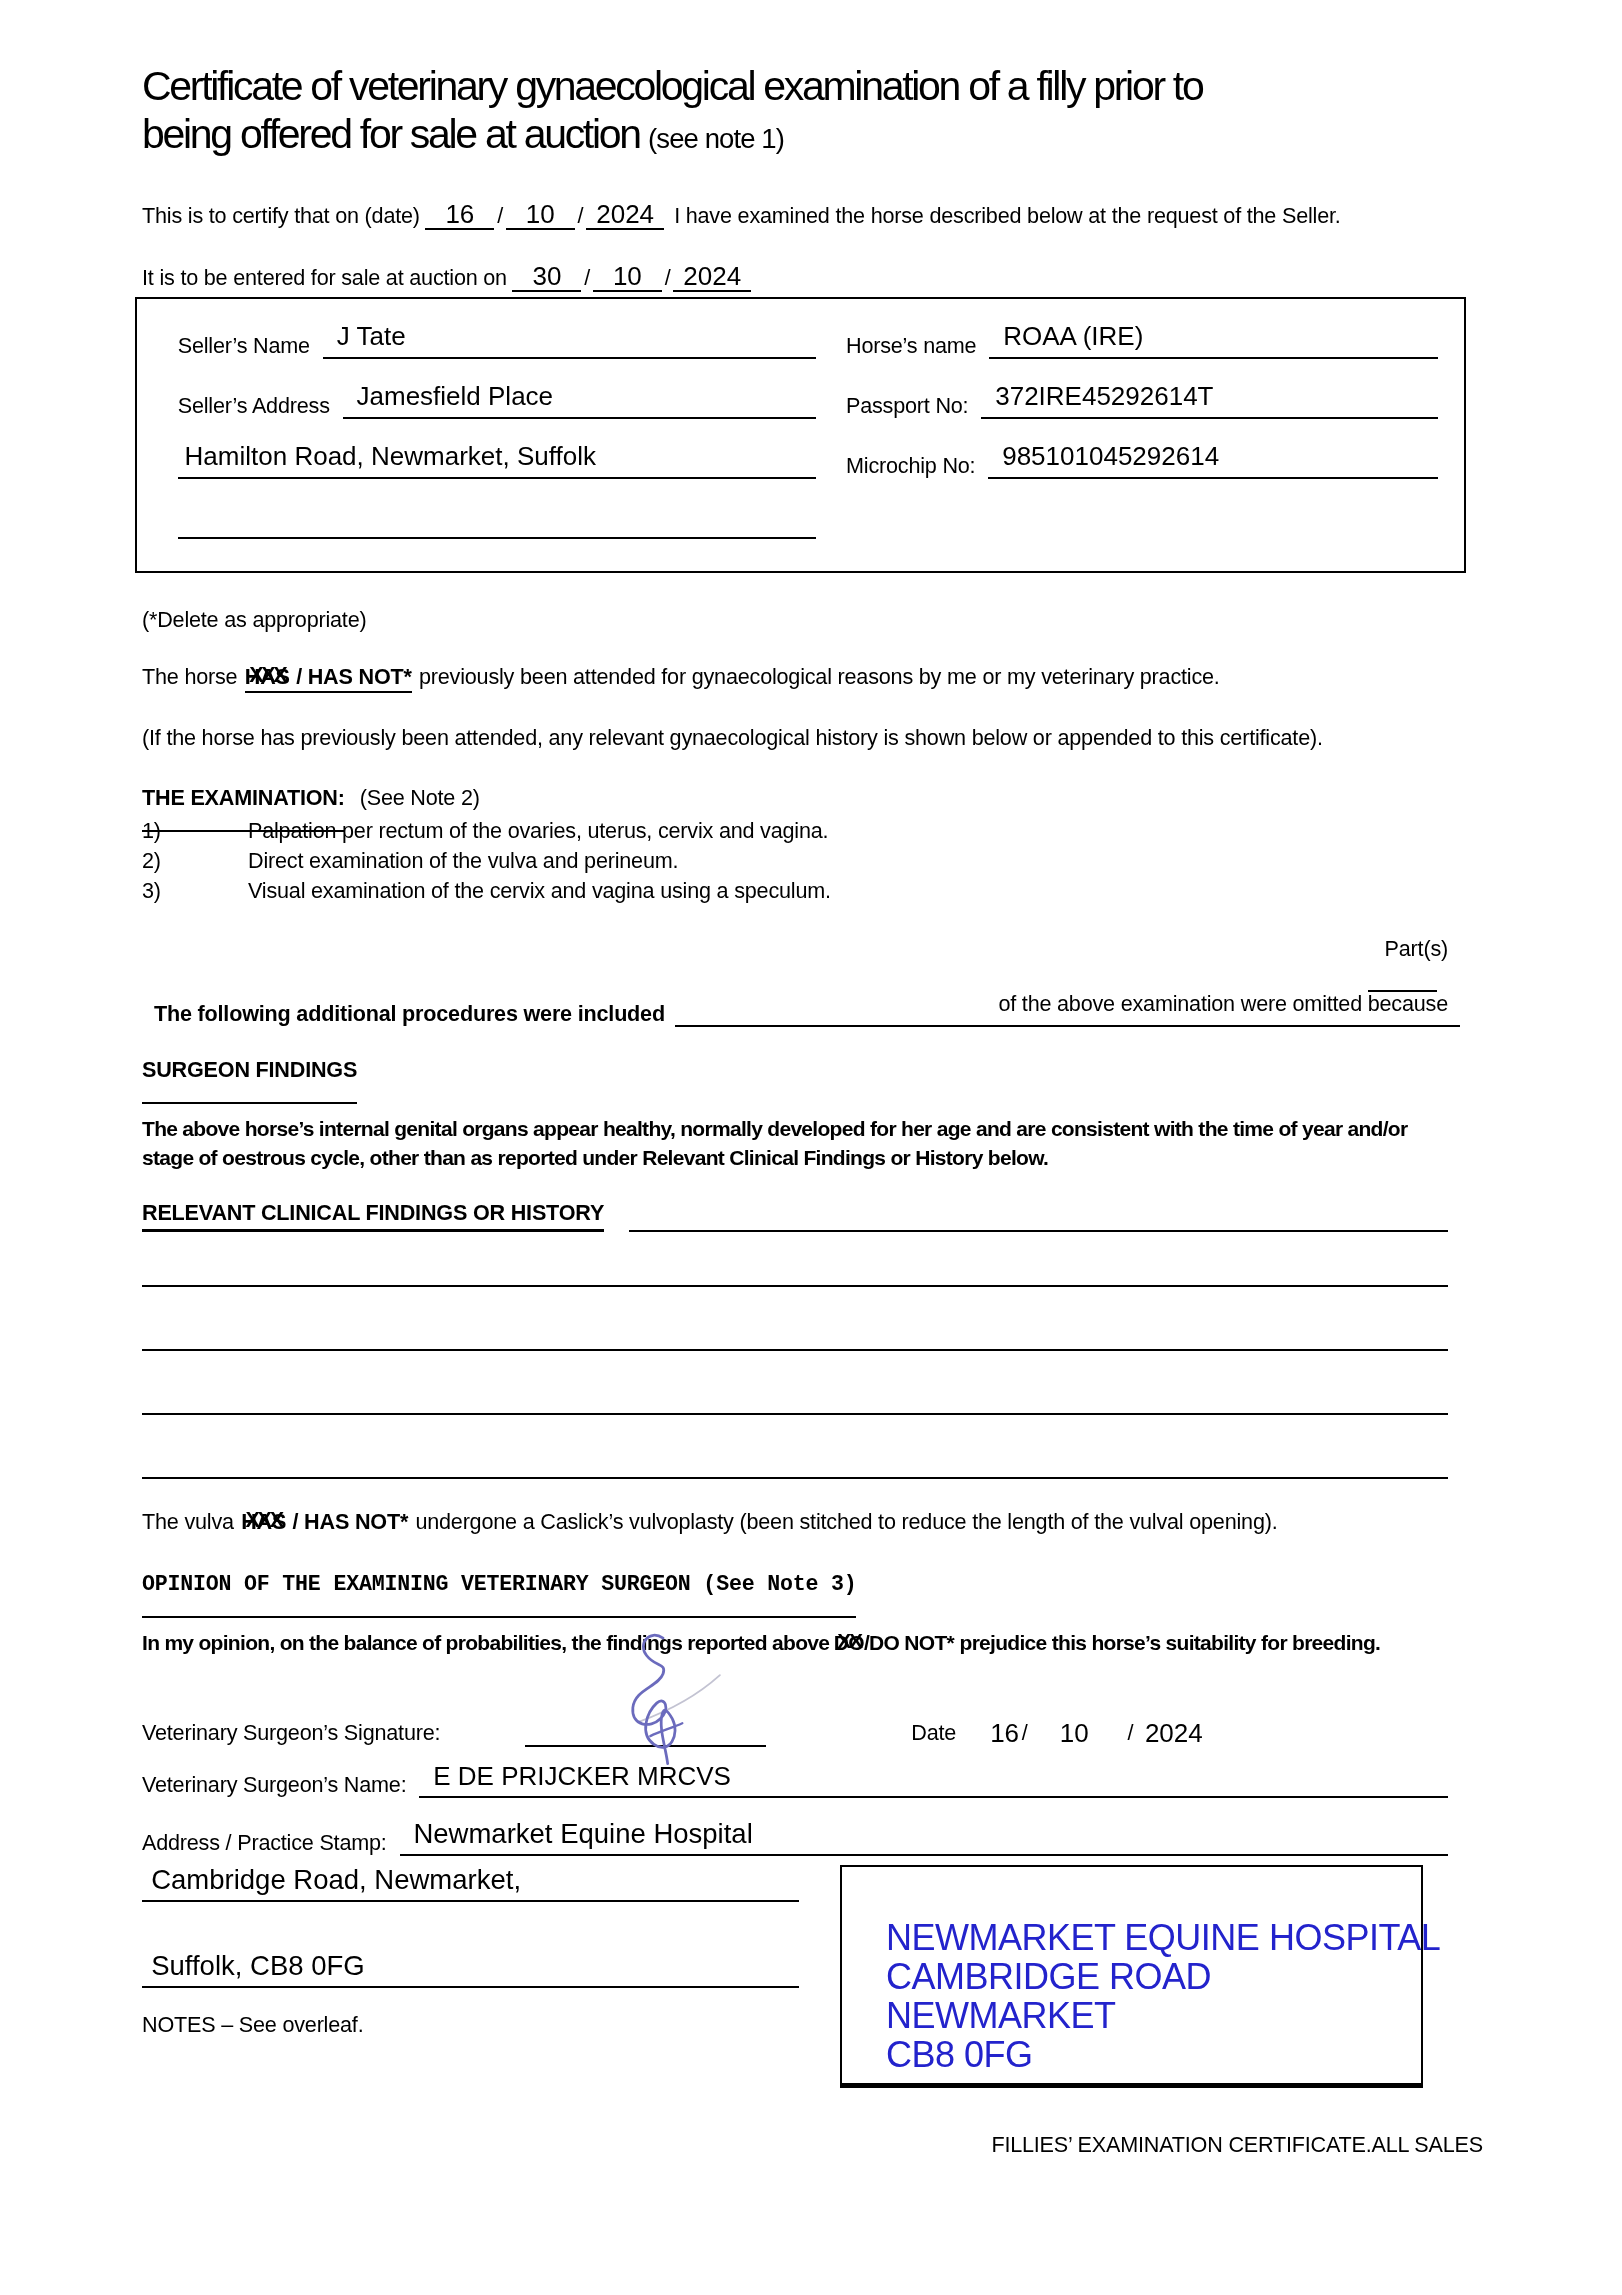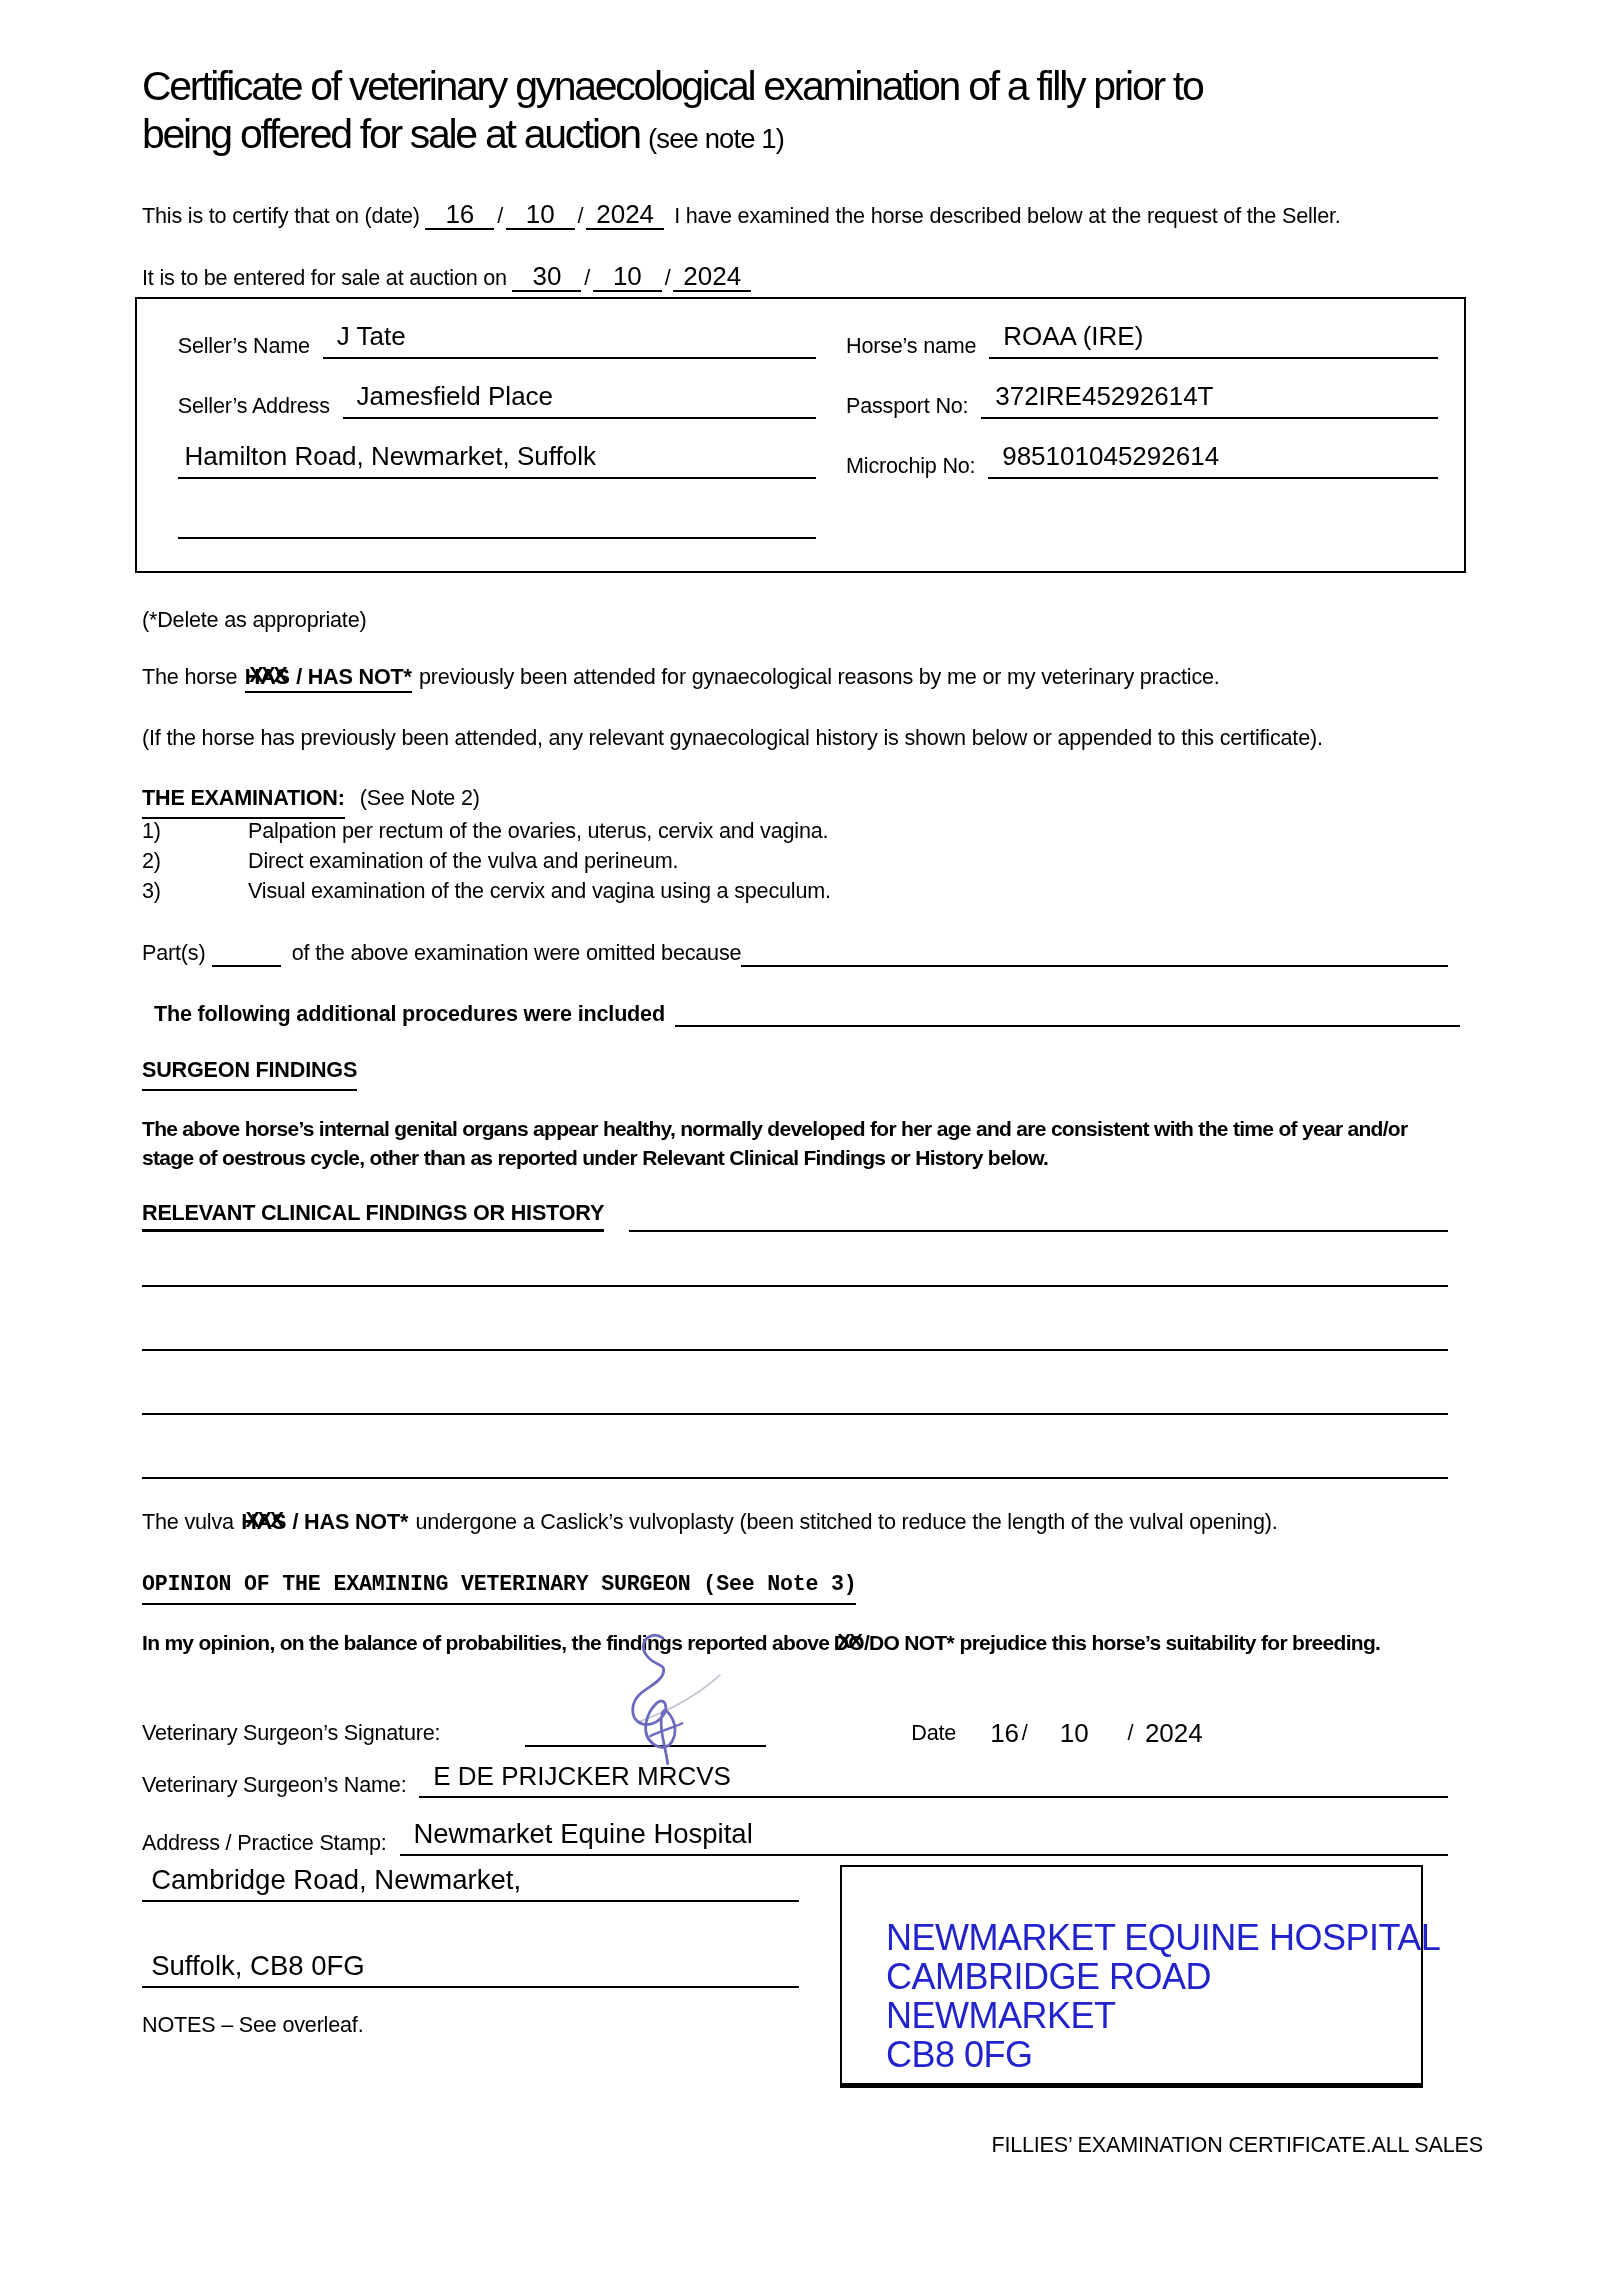--- a/index.html
+++ b/index.html
@@ -8,21 +8,21 @@
     width:1623px;height:2295px;
     background:#ffffff;
     font-family:"Liberation Sans", sans-serif;
     color:#000;
     letter-spacing:-0.2px;
     overflow:hidden;
   }
   
   .t{font-size:21.6px;line-height:1.15;}
   .b{font-weight:bold;}
-  .hu{font-weight:bold;border-bottom:2.8px solid #000;padding-bottom:6px;display:inline-block;}
+  .hu{font-weight:bold;border-bottom:2.8px solid #000;padding-bottom:19px;display:inline-block;}
   .abs{position:absolute;}
   
   .title{left:142px;top:63px;width:1341px;font-size:41px;letter-spacing:-2.3px;line-height:1.16;}
   .title-note{font-size:27.5px;letter-spacing:-0.9px;margin-left:8.3px;}
   
   .drow{display:flex;align-items:flex-end;width:1331px;}
   .drow .lbl{padding-bottom:0.9px;white-space:nowrap;}
   .dblank{display:inline-flex;align-items:flex-end;justify-content:center;border-bottom:2.3px solid #000;height:37px;}
   .w150{width:69px;} .w160{width:78px;}
   .dval{font-size:26px;line-height:1.02;letter-spacing:0;}
@@ -51,21 +51,21 @@
   
   .note-line{left:142px;top:608px;}
   .attended{left:142px;top:665px;width:1331px;}
   .history{left:142px;top:726px;width:1331px;}
   .exam-head{left:142px;top:786px;}
   .exam-head .note{margin-left:9.2px;}
   .exam-list{left:142px;top:816px;width:1331px;}
   .exam-item{display:flex;line-height:30px;}
   .enum{width:106px;}
   .fill{flex:1;border-bottom:2.3px solid #000;height:27.5px;}
-  .omitted{left:142px;top:937px;width:1306px;display:flex;align-items:flex-end;}
+  .omitted{left:142px;top:937px;width:1306px;display:flex;align-items:flex-end;flex-direction:column;}
   .omitted .lbl{padding-bottom:0.9px;white-space:nowrap;}
   .sblank{width:69px;border-bottom:2.3px solid #000;height:27.5px;margin:0 11px 0 6.4px;}
   .additional{left:154px;top:997px;width:1306px;display:flex;align-items:flex-end;}
   .additional .fill{margin-left:10px;}
   .clin-head{left:142px;top:1058px;}
   .clin-para{left:142px;top:1115px;width:1313px;font-weight:bold;font-size:21px;letter-spacing:-0.7px;line-height:28.5px;}
   .relevant{left:142px;top:1201px;width:1306px;display:flex;align-items:flex-end;}
   .relevant .hu{padding-bottom:2.8px;border-bottom-width:3.2px;}
   .relevant .fill{margin-left:25px;height:4.6px;}
   .ruled-group{left:142px;top:1223px;width:1306px;}

